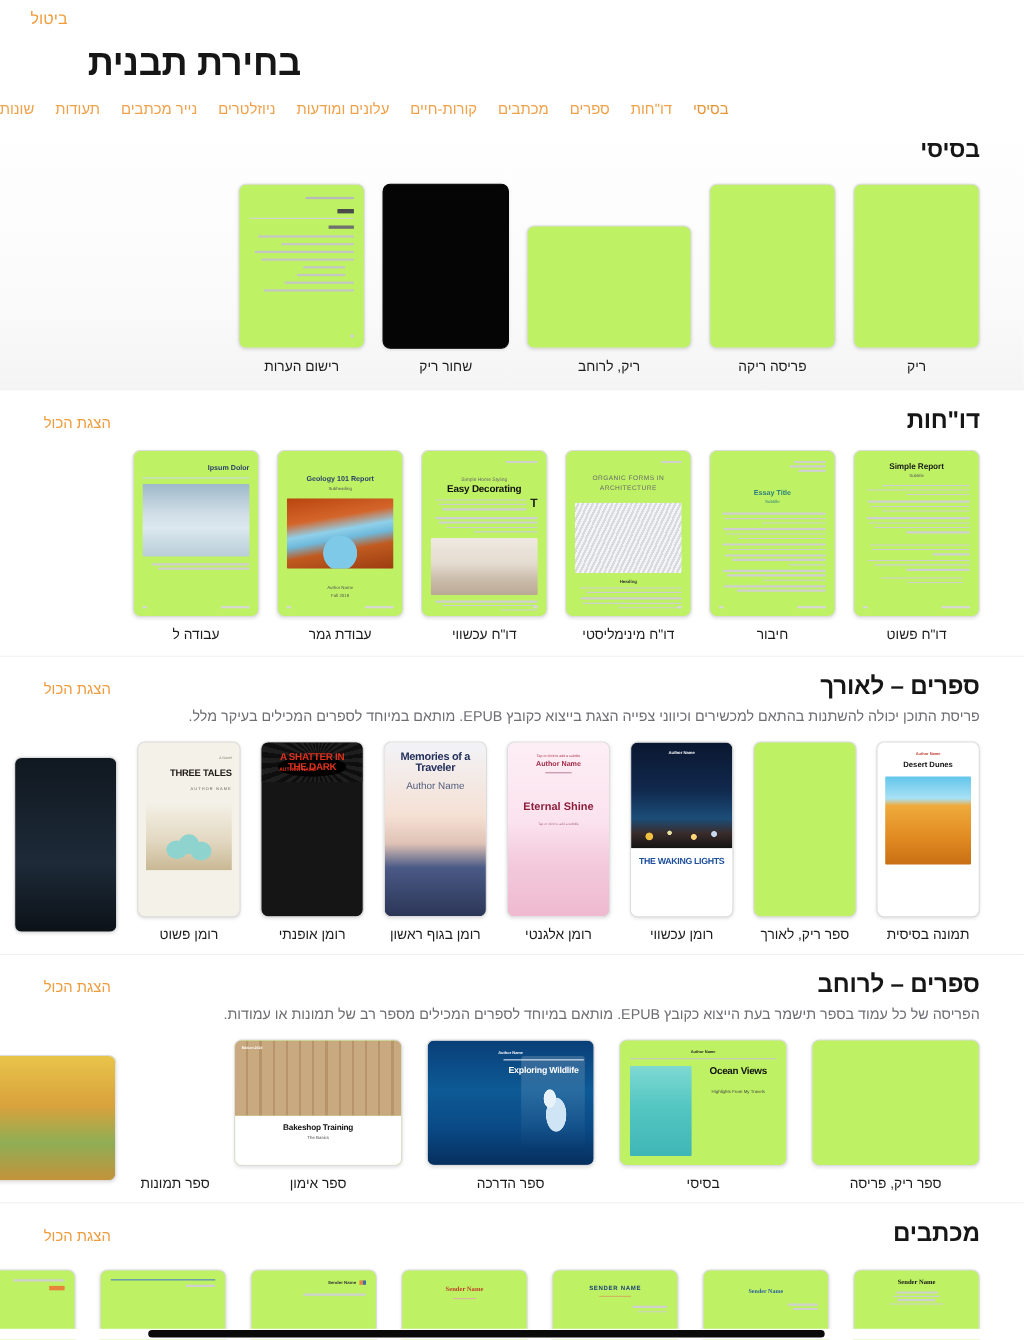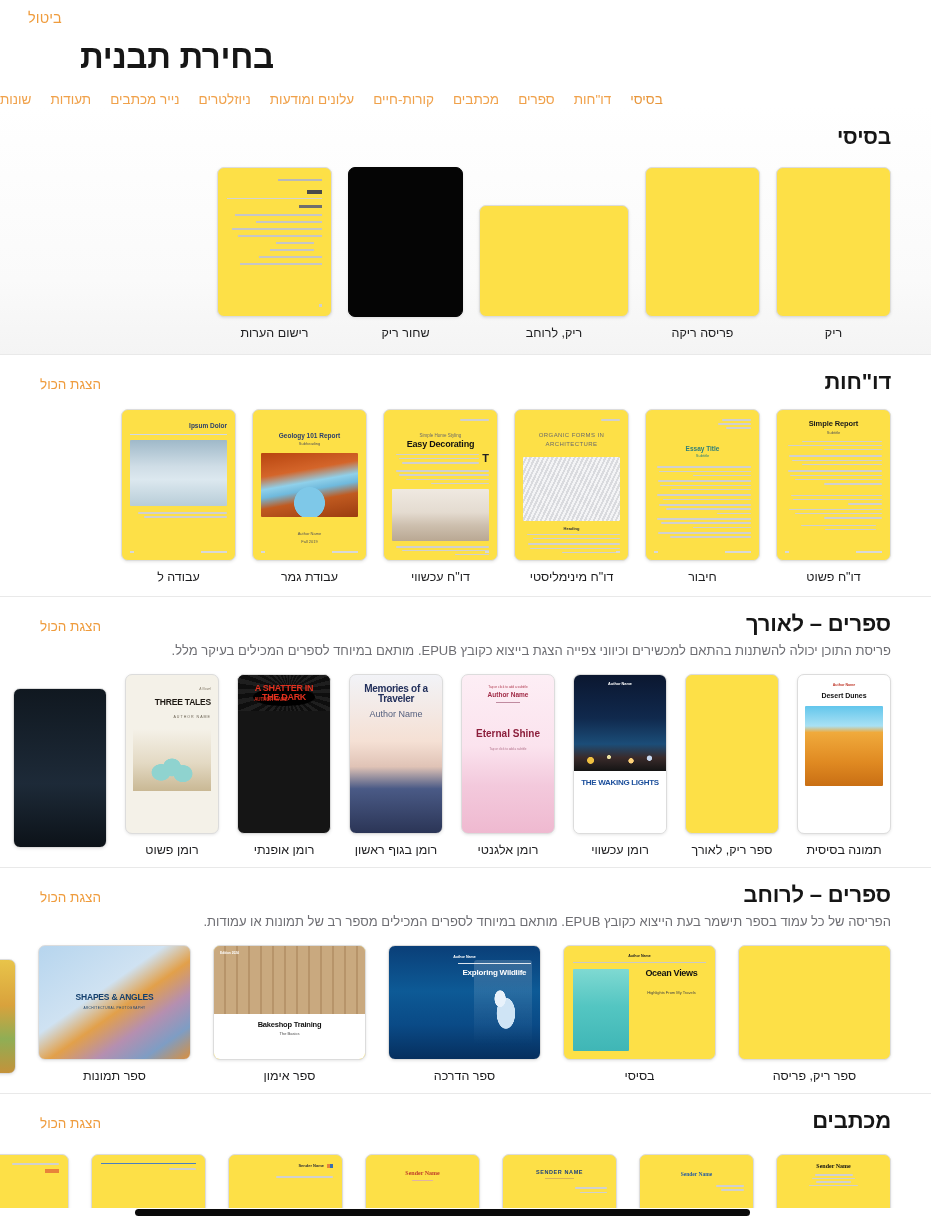--- a/index.html
+++ b/index.html
@@ -48,21 +48,21 @@
   .sec-title.basic { font-size: 21px; }
   .show-all { font-size: 13.5px; color:#ef9c3d; cursor:pointer; background:none;border:0;font-family:inherit; }
   .sec-desc { font-size: 13px; color:#6e6e73; padding: 6px 40px 0 40px; text-align: right; direction: rtl; }
 
   .row {
     display: flex; align-items: flex-end; justify-content: flex-start;
     gap: 16px; direction: rtl; padding-right: 40px;
   }
   .card { flex: 0 0 auto; text-align: center; }
   .thumb {
-    background:#fde047; border:1px solid #dcdcdc; border-radius: 7px;
+    background:#bef264; border:1px solid #dcdcdc; border-radius: 7px;
     box-shadow: 0 1px 3px rgba(0,0,0,.10);
     overflow: hidden; position: relative; margin: 0 auto;
   }
   .caption { font-size: 12.5px; color:#1d1d1f; margin-top: 9px; white-space: nowrap; }
 
   
   .t-blank   { width:115px; height:150px; }
   .t-blank-l { width:115px; height:150px; }
   .t-land    { width:150px; height:112px; }
   .t-black   { width:115px; height:150px; background:#050505; border-color:#050505; }
@@ -582,26 +582,20 @@
             <div style="flex:1;background:#fff;padding:6px 8px">
               <div style="font-size:7.5px;font-weight:700;color:#111;letter-spacing:-.2px">Bakeshop Training</div>
               <div style="font-size:4px;color:#444;margin-top:2px">The Basics</div>
             </div>
           </div>
         </div>
         <div class="caption">ספר אימון</div>
       </div>
 
       <div class="card">
-        <div class="thumb t-bookl ph-shapes" style="width:153px;">
-          <div style="position:absolute;inset:0;padding:9px 10px">
-            <div style="font-size:8.5px;font-weight:800;color:#14406e;line-height:1.02;letter-spacing:-.2px;margin-top:38px">SHAPES &amp; ANGLES</div>
-            <div style="font-size:3.2px;color:#14406e;margin-top:4px;letter-spacing:.4px">ARCHITECTURAL PHOTOGRAPHY</div>
-          </div>
-        </div>
         <div class="caption">ספר תמונות</div>
       </div>
 
       <div class="card" style="margin-left:-132px;">
         <div class="thumb t-bookl ph-food"></div>
         <div class="caption"></div>
       </div>
 
     </div>
   </section>

